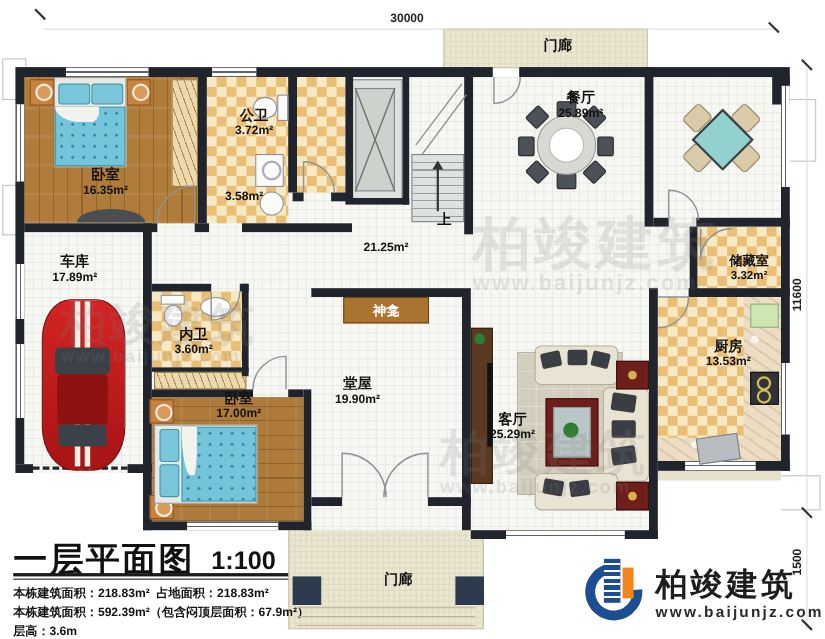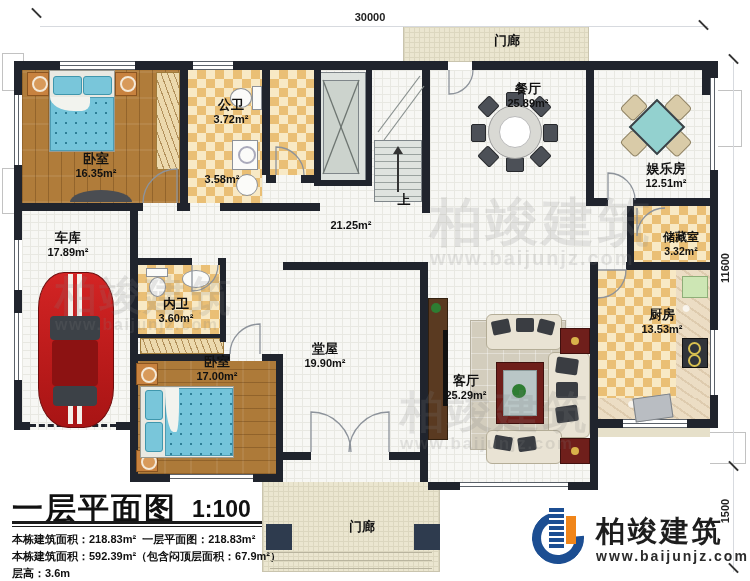--- a/index.html
+++ b/index.html
@@ -231,20 +231,23 @@
   <svg width="750" height="581">
     <line x1="323" y1="80" x2="359" y2="174" stroke="#6e7672" stroke-width="1.3"></line>
     <line x1="359" y1="80" x2="323" y2="174" stroke="#6e7672" stroke-width="1.3"></line>
     <line x1="378" y1="132" x2="420" y2="76" stroke="#8a9290" stroke-width="1.2"></line>
     <line x1="384" y1="140" x2="424" y2="86" stroke="#8a9290" stroke-width="1.2"></line>
   </svg>
   <div class="abs stairs" style="left:374px;top:140px;width:48px;height:62px"></div>
   <div class="abs" style="left:397px;top:150px;width:2px;height:42px;background:#333;z-index:25"></div>
   <div class="abs" style="left:393px;top:146px;width:0;height:0;border-left:5px solid transparent;border-right:5px solid transparent;border-bottom:8px solid #333;z-index:25"></div>
 
+  <div class="abs shrine" style="left:312px;top:270px;width:78px;height:24px">
+    <span>神龛</span>
+  </div>
 
   <div class="abs w" style="left:14px;top:61px;width:46px;height:9px"></div>
   <div class="abs winh" style="left:60px;top:61px;width:75px;height:9px"></div>
   <div class="abs w" style="left:135px;top:61px;width:58px;height:9px"></div>
   <div class="abs winh" style="left:193px;top:61px;width:40px;height:9px"></div>
   <div class="abs w" style="left:233px;top:61px;width:215px;height:9px"></div>
   <div class="abs w" style="left:472px;top:61px;width:240px;height:9px"></div>
   <div class="abs w" style="left:702px;top:70px;width:16px;height:25px"></div>
 
   <div class="abs w" style="left:14px;top:70px;width:8px;height:25px"></div>
@@ -356,24 +359,20 @@
   <div class="abs lbl" style="left:186px;top:173px;width:72px">
     <span class="ar">3.58m²</span>
   </div>
   <div class="abs lbl" style="left:478px;top:82px;width:100px">
     <span class="nm">餐厅</span>
       <span class="ar">25.89m²</span>
   </div>
   <div class="abs lbl" style="left:312px;top:219px;width:78px">
     <span class="ar">21.25m²</span>
   </div>
-  <div class="abs lbl" style="left:618px;top:162px;width:96px">
-    <span class="nm">娱乐房</span>
-      <span class="ar">12.51m²</span>
-  </div>
   <div class="abs lbl small" style="left:638px;top:231px;width:86px">
     <span class="nm">储藏室</span>
       <span class="ar">3.32m²</span>
   </div>
   <div class="abs lbl" style="left:616px;top:308px;width:92px">
     <span class="nm">厨房</span>
       <span class="ar">13.53m²</span>
   </div>
   <div class="abs lbl" style="left:20px;top:231px;width:96px">
     <span class="nm">车库</span>
@@ -397,21 +396,21 @@
   </div>
   <div class="abs lbl" style="left:394px;top:193px;width:20px">
     <span class="nm">上</span>
   </div>
 
   <div class="abs tb-title" style="left:12px;top:488px">一层平面图</div>
   <div class="abs tb-scale" style="left:192px;top:496px">1:100</div>
   <div class="abs tb-rule" style="left:12px;top:521px;width:250px;height:3px"></div>
   <div class="abs tb-rule" style="left:12px;top:526px;width:250px;height:1px"></div>
   <div class="abs tb-line" style="left:12px;top:532px">
-    <span>本栋建筑面积：218.83m²</span>&nbsp;&nbsp;<span>一层平面图：218.83m²</span>
+    <span>本栋建筑面积：218.83m²</span>&nbsp;&nbsp;<span>占地面积：218.83m²</span>
   </div>
   <div class="abs tb-line" style="left:12px;top:549px">本栋建筑面积：592.39m²（包含闷顶层面积：67.9m²）</div>
   <div class="abs tb-line" style="left:12px;top:566px">层高：3.6m</div>
 
   <div class="abs" style="left:532px;top:508px;width:56px;height:58px">
     <div class="abs lg-ring" style="left:0;top:4px"></div>
     <div class="abs lg-b1" style="left:17px;top:0;width:15px;height:40px"></div>
     <div class="abs lg-b2" style="left:34px;top:8px;width:10px;height:28px"></div>
   </div>
   <div class="abs logo-co" style="left:596px;top:512px">柏竣建筑</div>

